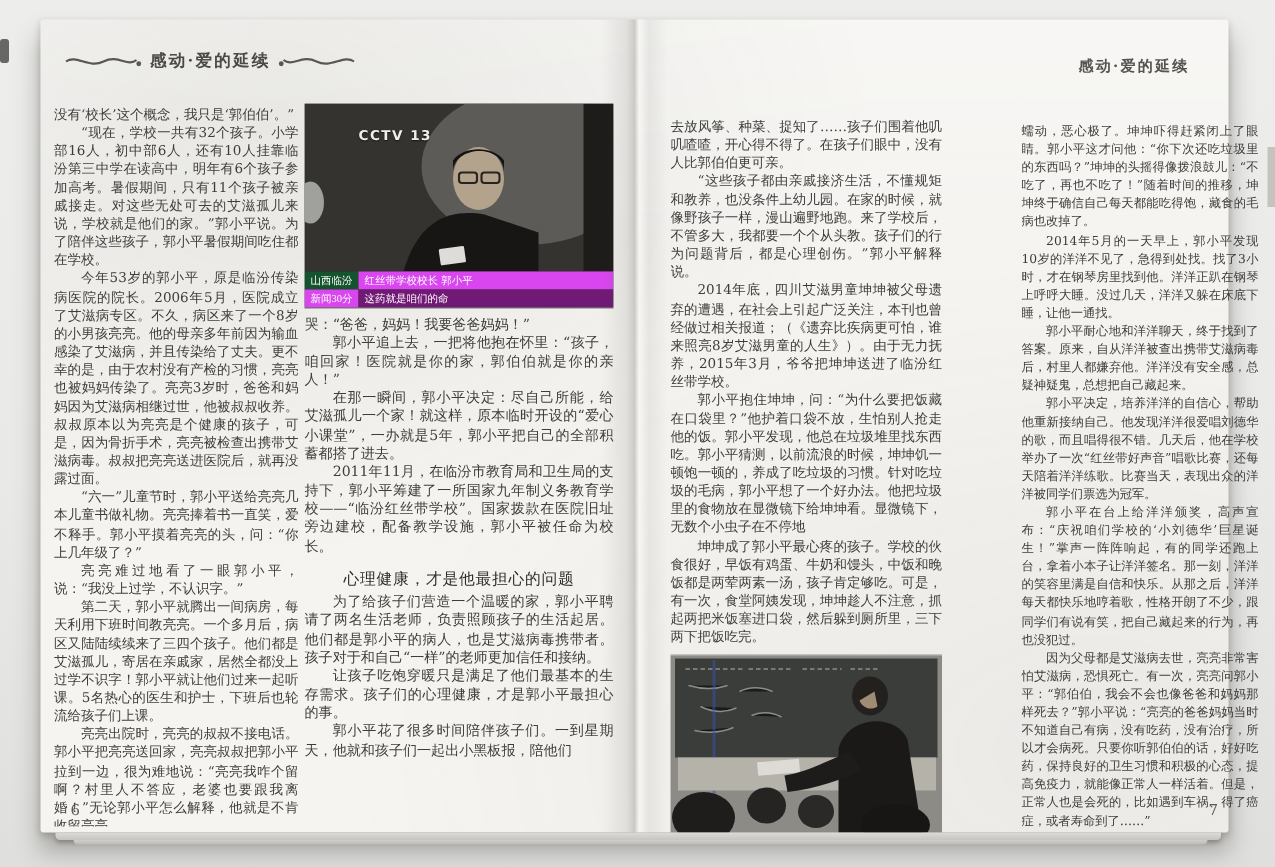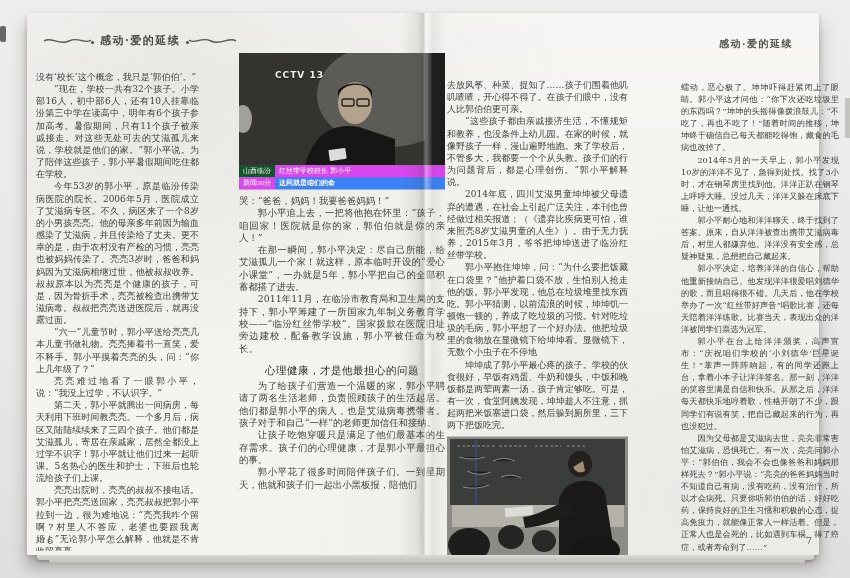--- a/index.html
+++ b/index.html
@@ -23,21 +23,21 @@
   .stack2{position:absolute;left:22px;right:14px;bottom:-8px;height:3px;border-radius:0 0 3px 3px;
     background:linear-gradient(180deg,#cfcec9,#bcbbb7);}
 
   .hdr-left{position:absolute;left:16px;top:20px;display:flex;align-items:center;gap:5px;
     color:#4c4a46;font-weight:bold;font-size:11px;letter-spacing:1.5px;}
   .hdr-right{position:absolute;right:26px;top:24px;color:#57544f;font-weight:bold;font-size:10px;letter-spacing:1.5px;}
   .flourish{display:block;}
 
   .col{position:absolute;overflow:hidden;color:#3f3d3a;text-align:justify;}
   .col-l1{left:9px;top:58px;width:163px;height:480px;font-size:9px;line-height:12.15px;}
-  .col-l2{left:176px;top:40px;width:206px;height:488px;font-size:9.4px;line-height:12.3px;margin-left:36px;}
+  .col-l2{left:176px;top:56px;width:206px;height:488px;font-size:9.4px;line-height:12.3px;}
   .col-r1{left:420px;top:66px;width:181px;height:476px;font-size:9px;line-height:12.15px;}
   .col-r2{left:608px;top:68px;width:158px;height:472px;font-size:8.2px;line-height:12.1px;margin-left:46px;}
   .para{margin:0;text-indent:2em;}
   .para.cont{text-indent:0;}
   .sec-heading{margin:9px 0 4px 0;text-align:center;font-family:"DejaVu Sans","Liberation Sans",sans-serif;
     font-size:10.5px;font-weight:normal;color:#2f2d2a;letter-spacing:.5px;}
 
   .pageno{position:absolute;bottom:9px;font-size:10px;color:#5c5a56;}
   .pageno-left{left:20px;}
   .pageno-right{right:7px;}
@@ -46,21 +46,21 @@
   .tv-photo{position:relative;width:206px;height:136px;margin-bottom:6px;background:#2e2d2b;overflow:hidden;
     box-shadow:0 0 0 1px rgba(0,0,0,.25);}
   .tv-photo svg{position:absolute;inset:0;}
   .tv-channel{position:absolute;left:36px;top:16px;color:#f0efec;font-family:"DejaVu Sans","Liberation Sans",sans-serif;
     font-weight:bold;font-size:9px;letter-spacing:1px;text-shadow:0 1px 1px rgba(0,0,0,.6);}
   .chyrons{position:absolute;left:0;right:0;bottom:0;font-family:"DejaVu Sans","Liberation Sans",sans-serif;}
   .chy-row{display:flex;height:12px;line-height:12px;font-size:7px;color:#fff;white-space:nowrap;}
   .chy1l{background:#14532d;padding:0 4px;}
   .chy1r{background:#d946ef;padding:0 4px;flex:1;}
   .chy2l{background:#d946ef;padding:0 4px;color:#fefefe;font-family:Liberation Serif, serif;}
-  .chy2r{background:#3b82f6;padding:0 4px;flex:1;font-weight:bold;}
+  .chy2r{background:#701a75;padding:0 4px;flex:1;}
 
   
   .class-photo{position:relative;width:181px;height:120px;margin-top:5px;background:#8d8b86;overflow:hidden;
     box-shadow:0 0 0 1px rgba(0,0,0,.18);}
 </style>
 </head>
 <body>
 
 <div class="scene">
   <div class="artifact"></div>

